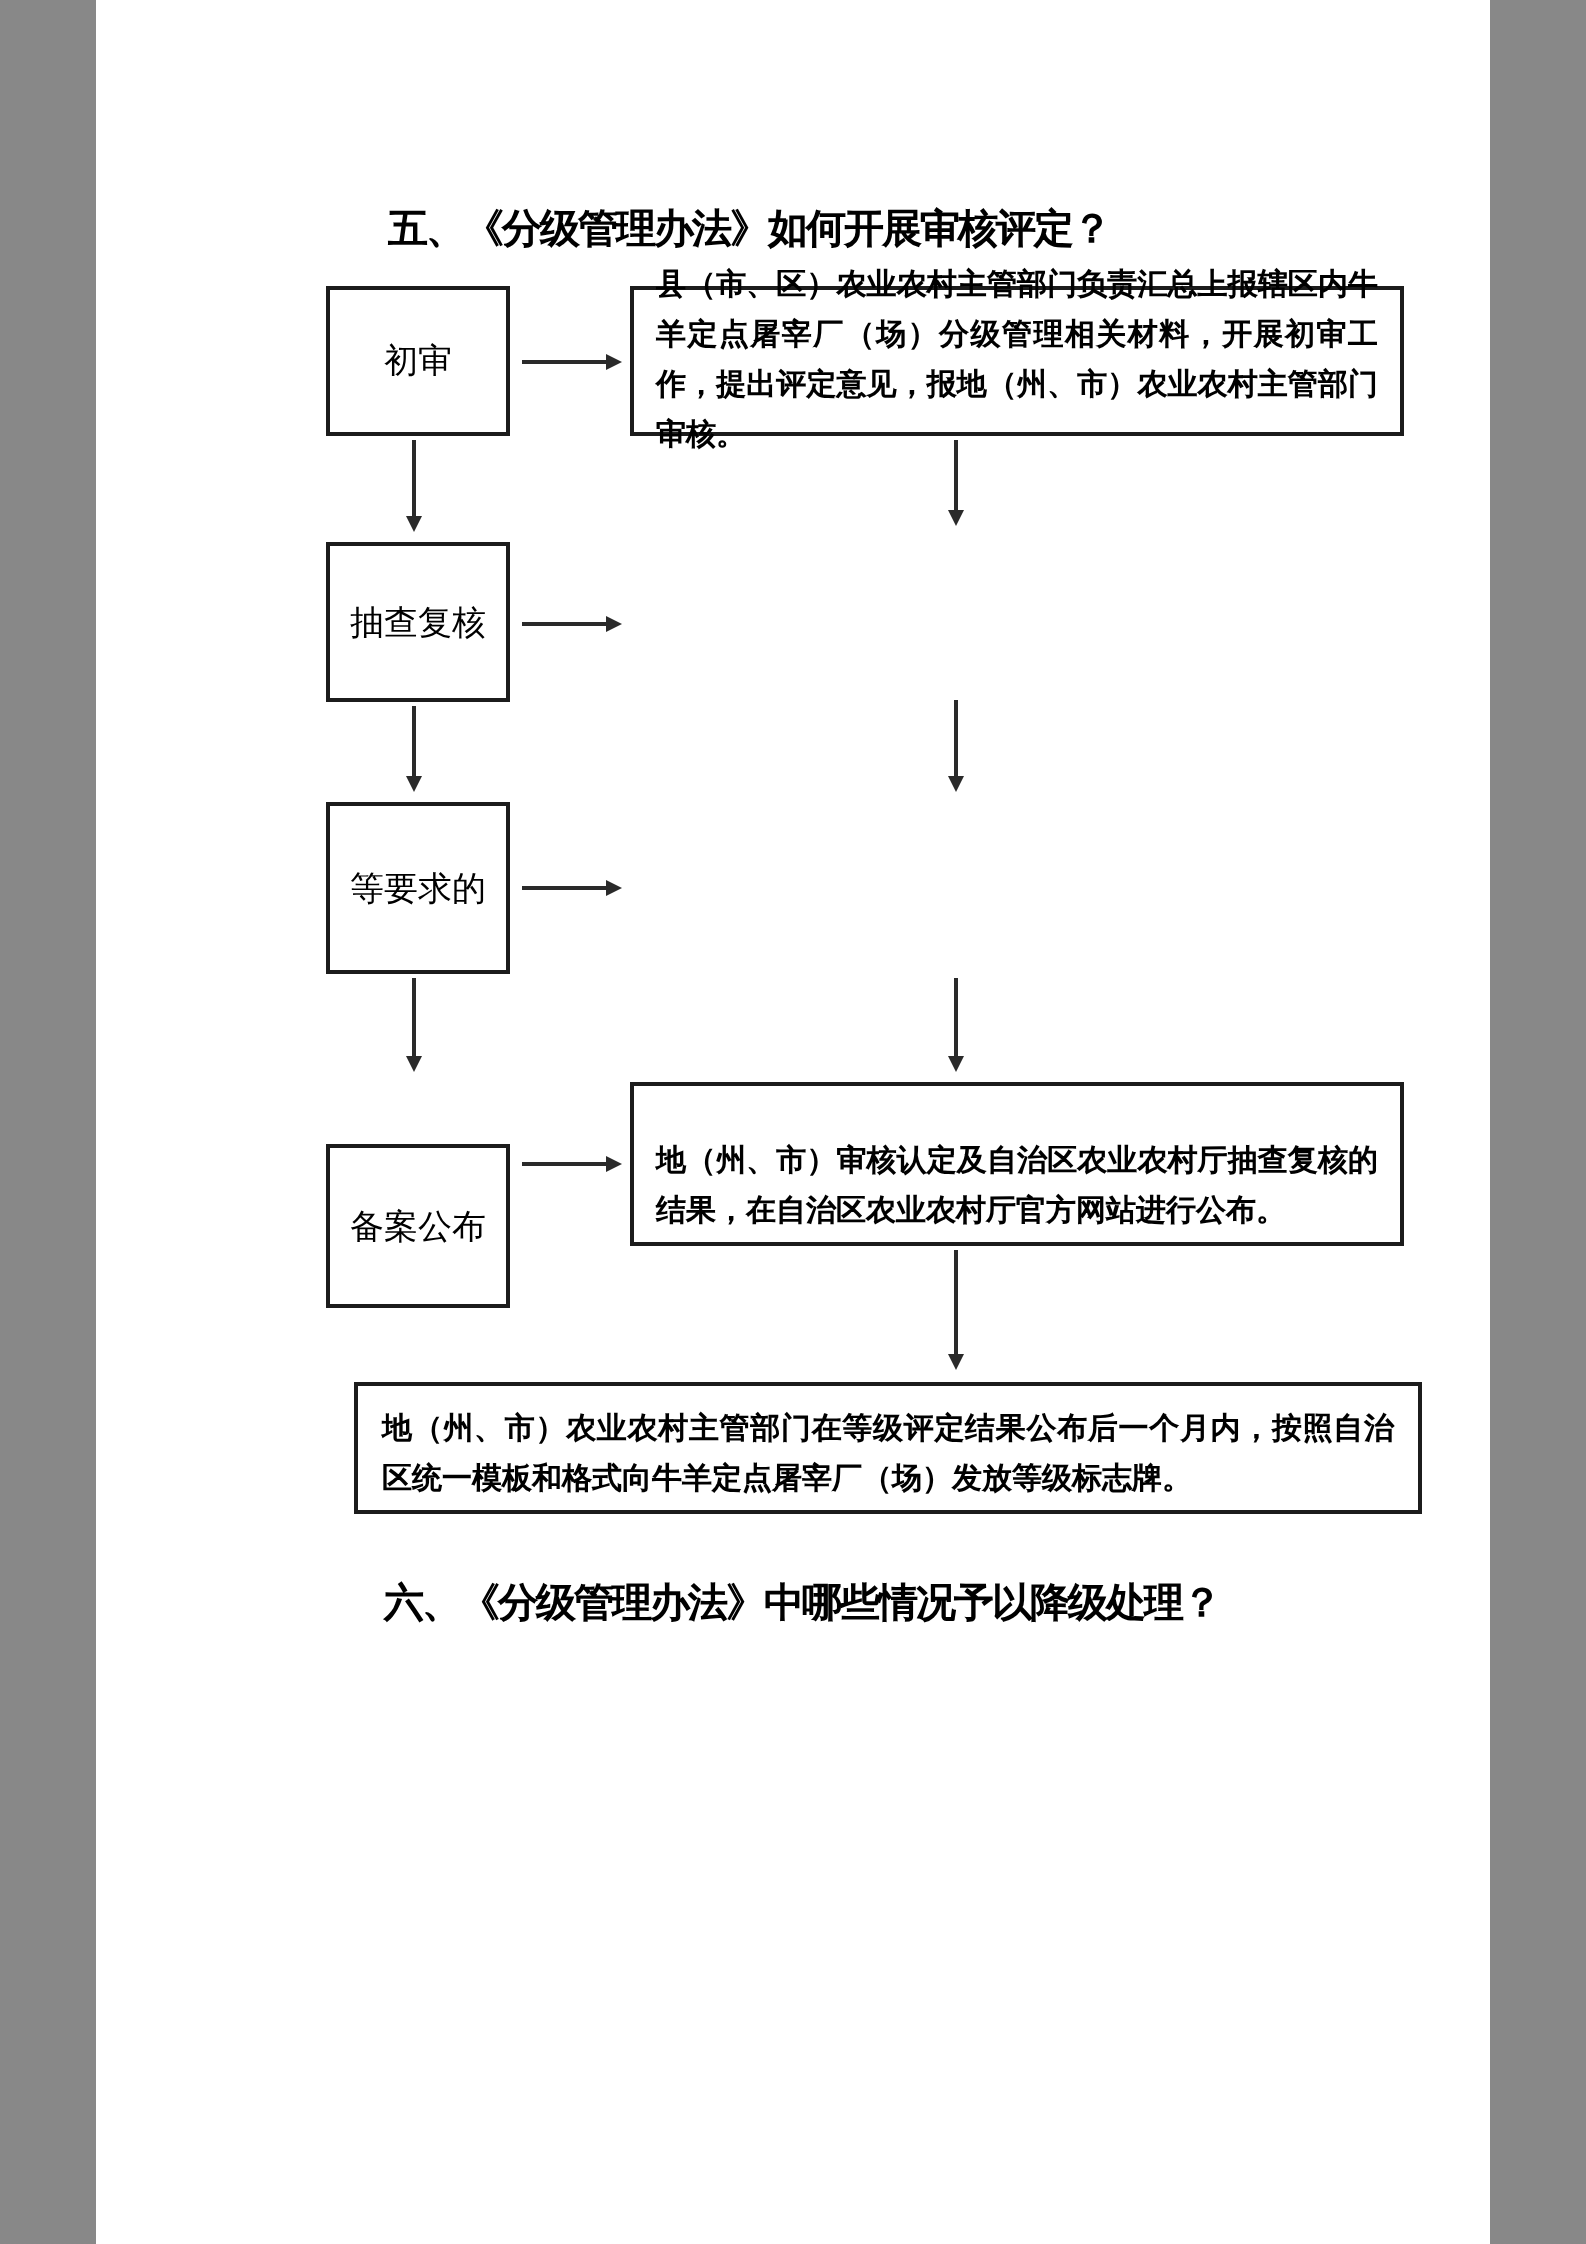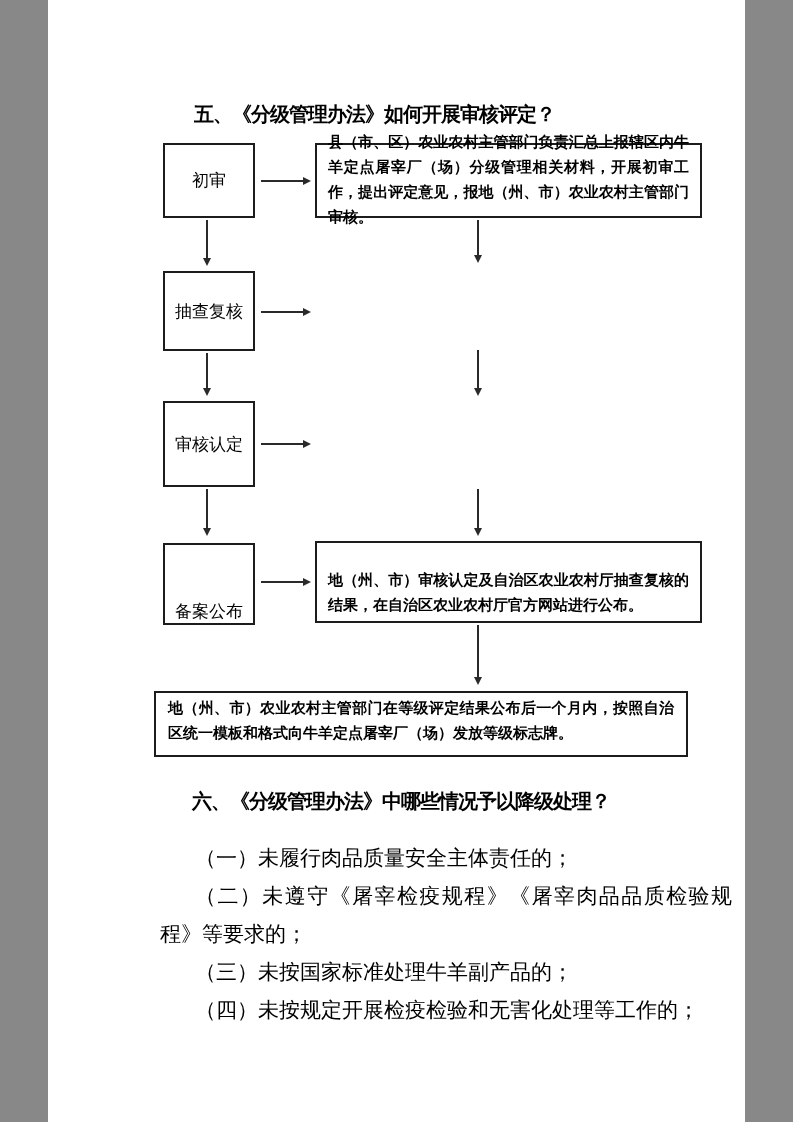--- a/index.html
+++ b/index.html
@@ -31,39 +31,39 @@
   }
   .step-box {
     left:115px; width:92px;
     display:flex; align-items:center; justify-content:center;
     font-family:"DejaVu Serif", serif;
     font-size:17px;
   }
   #step-0 { top:143px; height:75px; }
   #step-1 { top:271px; height:80px; }
   #step-2 { top:401px; height:86px; }
-  #step-3 { top:543px; height:82px;align-items:flex-end; }
+  #step-3 { top:572px; height:82px; }
 
   .desc-box {
     left:267px; width:387px;
     display:flex; align-items:center;
     padding:3px 11px;
     font-family:"DejaVu Serif", serif;
     font-size:15px; font-weight:bold;
     line-height:25px;
     text-align:justify;
   }
   #desc-0 { top:143px; height:75px;font-family:Liberation Mono, monospace; }
   #desc-1 { top:268px; height:80px; }
   #desc-2 { top:401px; height:86px; }
   #desc-3 { top:541px; height:82px; align-items:flex-end; padding-top:8px; }
 
   #final-box {
-    left:106px; top:691px; width:534px; height:66px;
-    display:flex; align-items:flex-start;
+    left:129px; top:691px; width:534px; height:66px;
+    display:flex; align-items:flex-end;
     padding:3px 12px;
     font-family:"DejaVu Serif", serif;
     font-size:15px; font-weight:bold;
     line-height:25px;
     text-align:justify;
   }
 
   
   .arrow-v {
     position:absolute; width:2px; background:#2a2a2a;
@@ -115,21 +115,21 @@
 
   <h2 class="sec-title" id="title-5">五、《分级管理办法》如何开展审核评定？</h2>
 
   <div class="box step-box" id="step-0">
     <span>初审</span>
   </div>
   <div class="box step-box" id="step-1">
     <span>抽查复核</span>
   </div>
   <div class="box step-box" id="step-2">
-    <span>审核认定</span>
+    <span>等要求的</span>
   </div>
   <div class="box step-box" id="step-3">
     <span>备案公布</span>
   </div>
 
   <div class="box desc-box" id="desc-0">
     <span>县（市、区）农业农村主管部门负责汇总上报辖区内牛羊定点屠宰厂（场）分级管理相关材料，开展初审工作，提出评定意见，报地（州、市）农业农村主管部门审核。</span>
   </div>
   <div class="box desc-box" id="desc-3">
     <span>地（州、市）审核认定及自治区农业农村厅抽查复核的结果，在自治区农业农村厅官方网站进行公布。</span>
@@ -146,20 +146,14 @@
   <div class="arrow-v" id="av-r1"></div>
   <div class="arrow-v" id="av-r2"></div>
   <div class="arrow-v" id="av-r3"></div>
   <div class="arrow-h" id="ah-0"></div>
   <div class="arrow-h" id="ah-1"></div>
   <div class="arrow-h" id="ah-2"></div>
   <div class="arrow-h" id="ah-3"></div>
 
   <h2 class="sec-title" id="title-6">六、《分级管理办法》中哪些情况予以降级处理？</h2>
 
-  <div class="downgrade-list">
-    <p>（一）未履行肉品质量安全主体责任的；</p>
-    <p>（二）未遵守《屠宰检疫规程》《屠宰肉品品质检验规程》等要求的；</p>
-    <p>（三）未按国家标准处理牛羊副产品的；</p>
-    <p>（四）未按规定开展检疫检验和无害化处理等工作的；</p>
-  </div>
 
 </div>
 
 </body></html>

